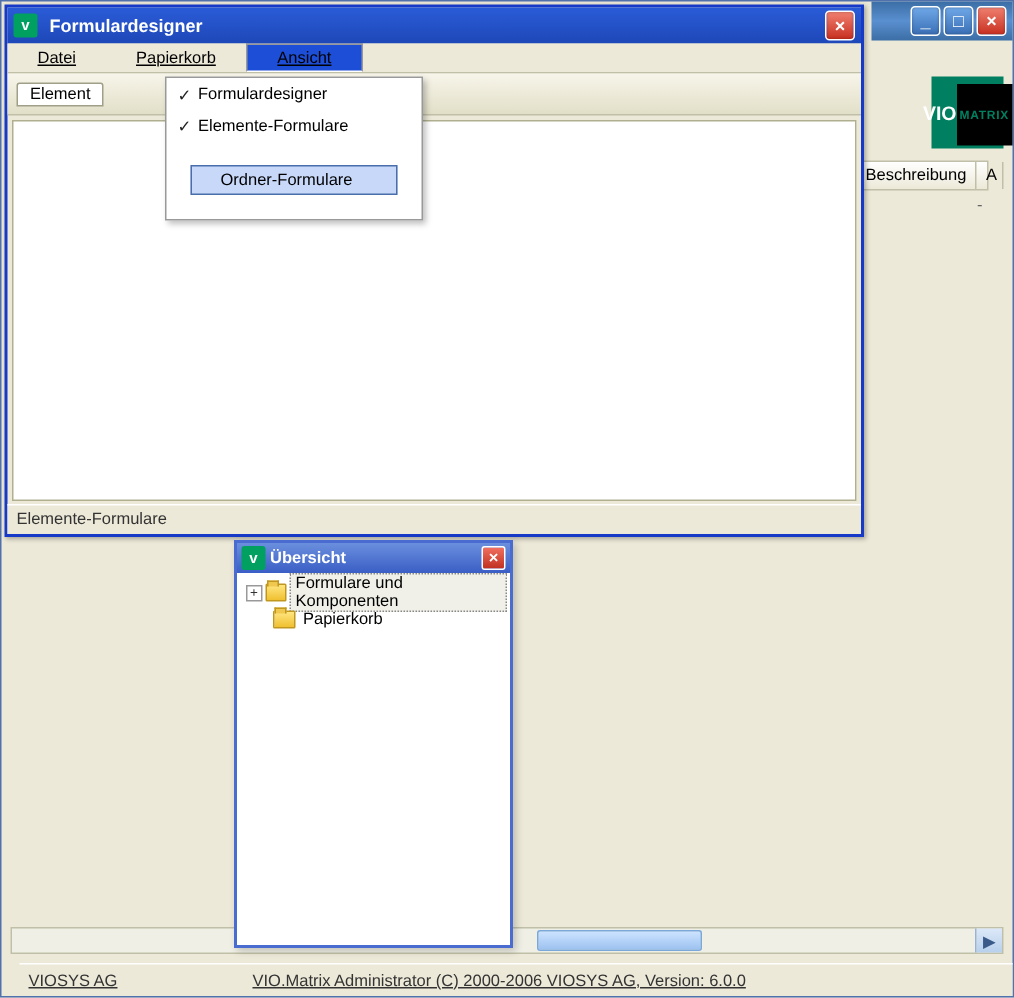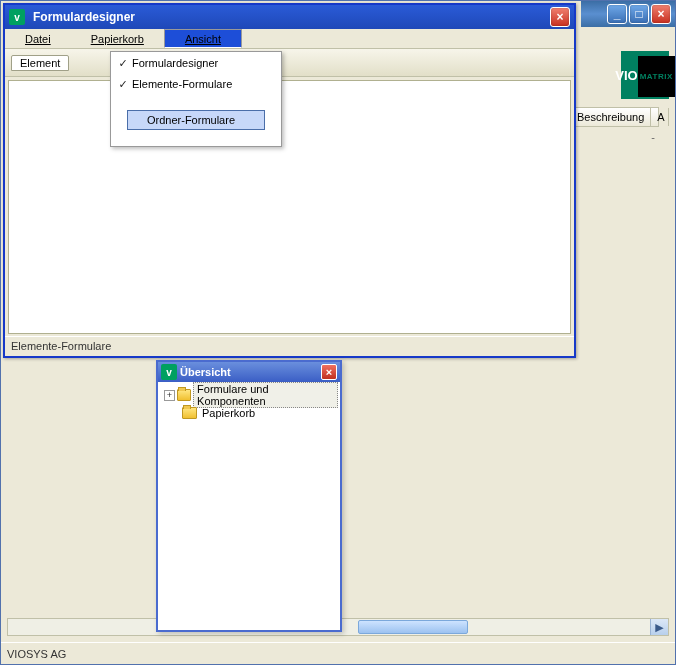--- a/index.html
+++ b/index.html
@@ -118,28 +118,29 @@
     right: 0; top: 0; bottom: 0;
     width: 18px;
     background: linear-gradient(to bottom,#dce8f8,#b8d0ec);
     border-left: 1px solid #9ab3d4;
     display: flex; align-items: center; justify-content: center;
     color: #3a5a8a;
   }
 
   .statusbar {
     position: absolute;
-    bottom: 0; left: 0; right: 0;
+    bottom: 0; left: 12px; right: 0;
     height: 22px;
     background: #ece9d8;
     border-top: 1px solid #fff;
     display: flex;
     align-items: center;
     padding: 0 6px;
     color: #333;
+    text-decoration: underline;
   }
   .statusbar .copyright { margin-left: 90px; }
 
   
   .fd-window {
     position: absolute;
     left: 3px; top: 3px;
     width: 573px;
     height: 355px;
     border: 2px solid #1639c8;
@@ -354,20 +355,21 @@
   </div>
   <div class="dash-cell">-</div>
 
   <div class="bottom-scroll">
     <div class="thumb"></div>
     <div class="arrow">▶</div>
   </div>
 
   <div class="statusbar">
     <span>VIOSYS AG</span>
+    <span class="copyright">VIO.Matrix Administrator (C) 2000-2006 VIOSYS AG, Version: 6.0.0</span>
   </div>
 </div>
 
 <div class="fd-window">
   <div class="fd-titlebar">
     <span class="app-icon-sm">v</span>
     <span class="title">Formulardesigner</span>
     <div class="tb-btn tb-close">×</div>
   </div>
 

